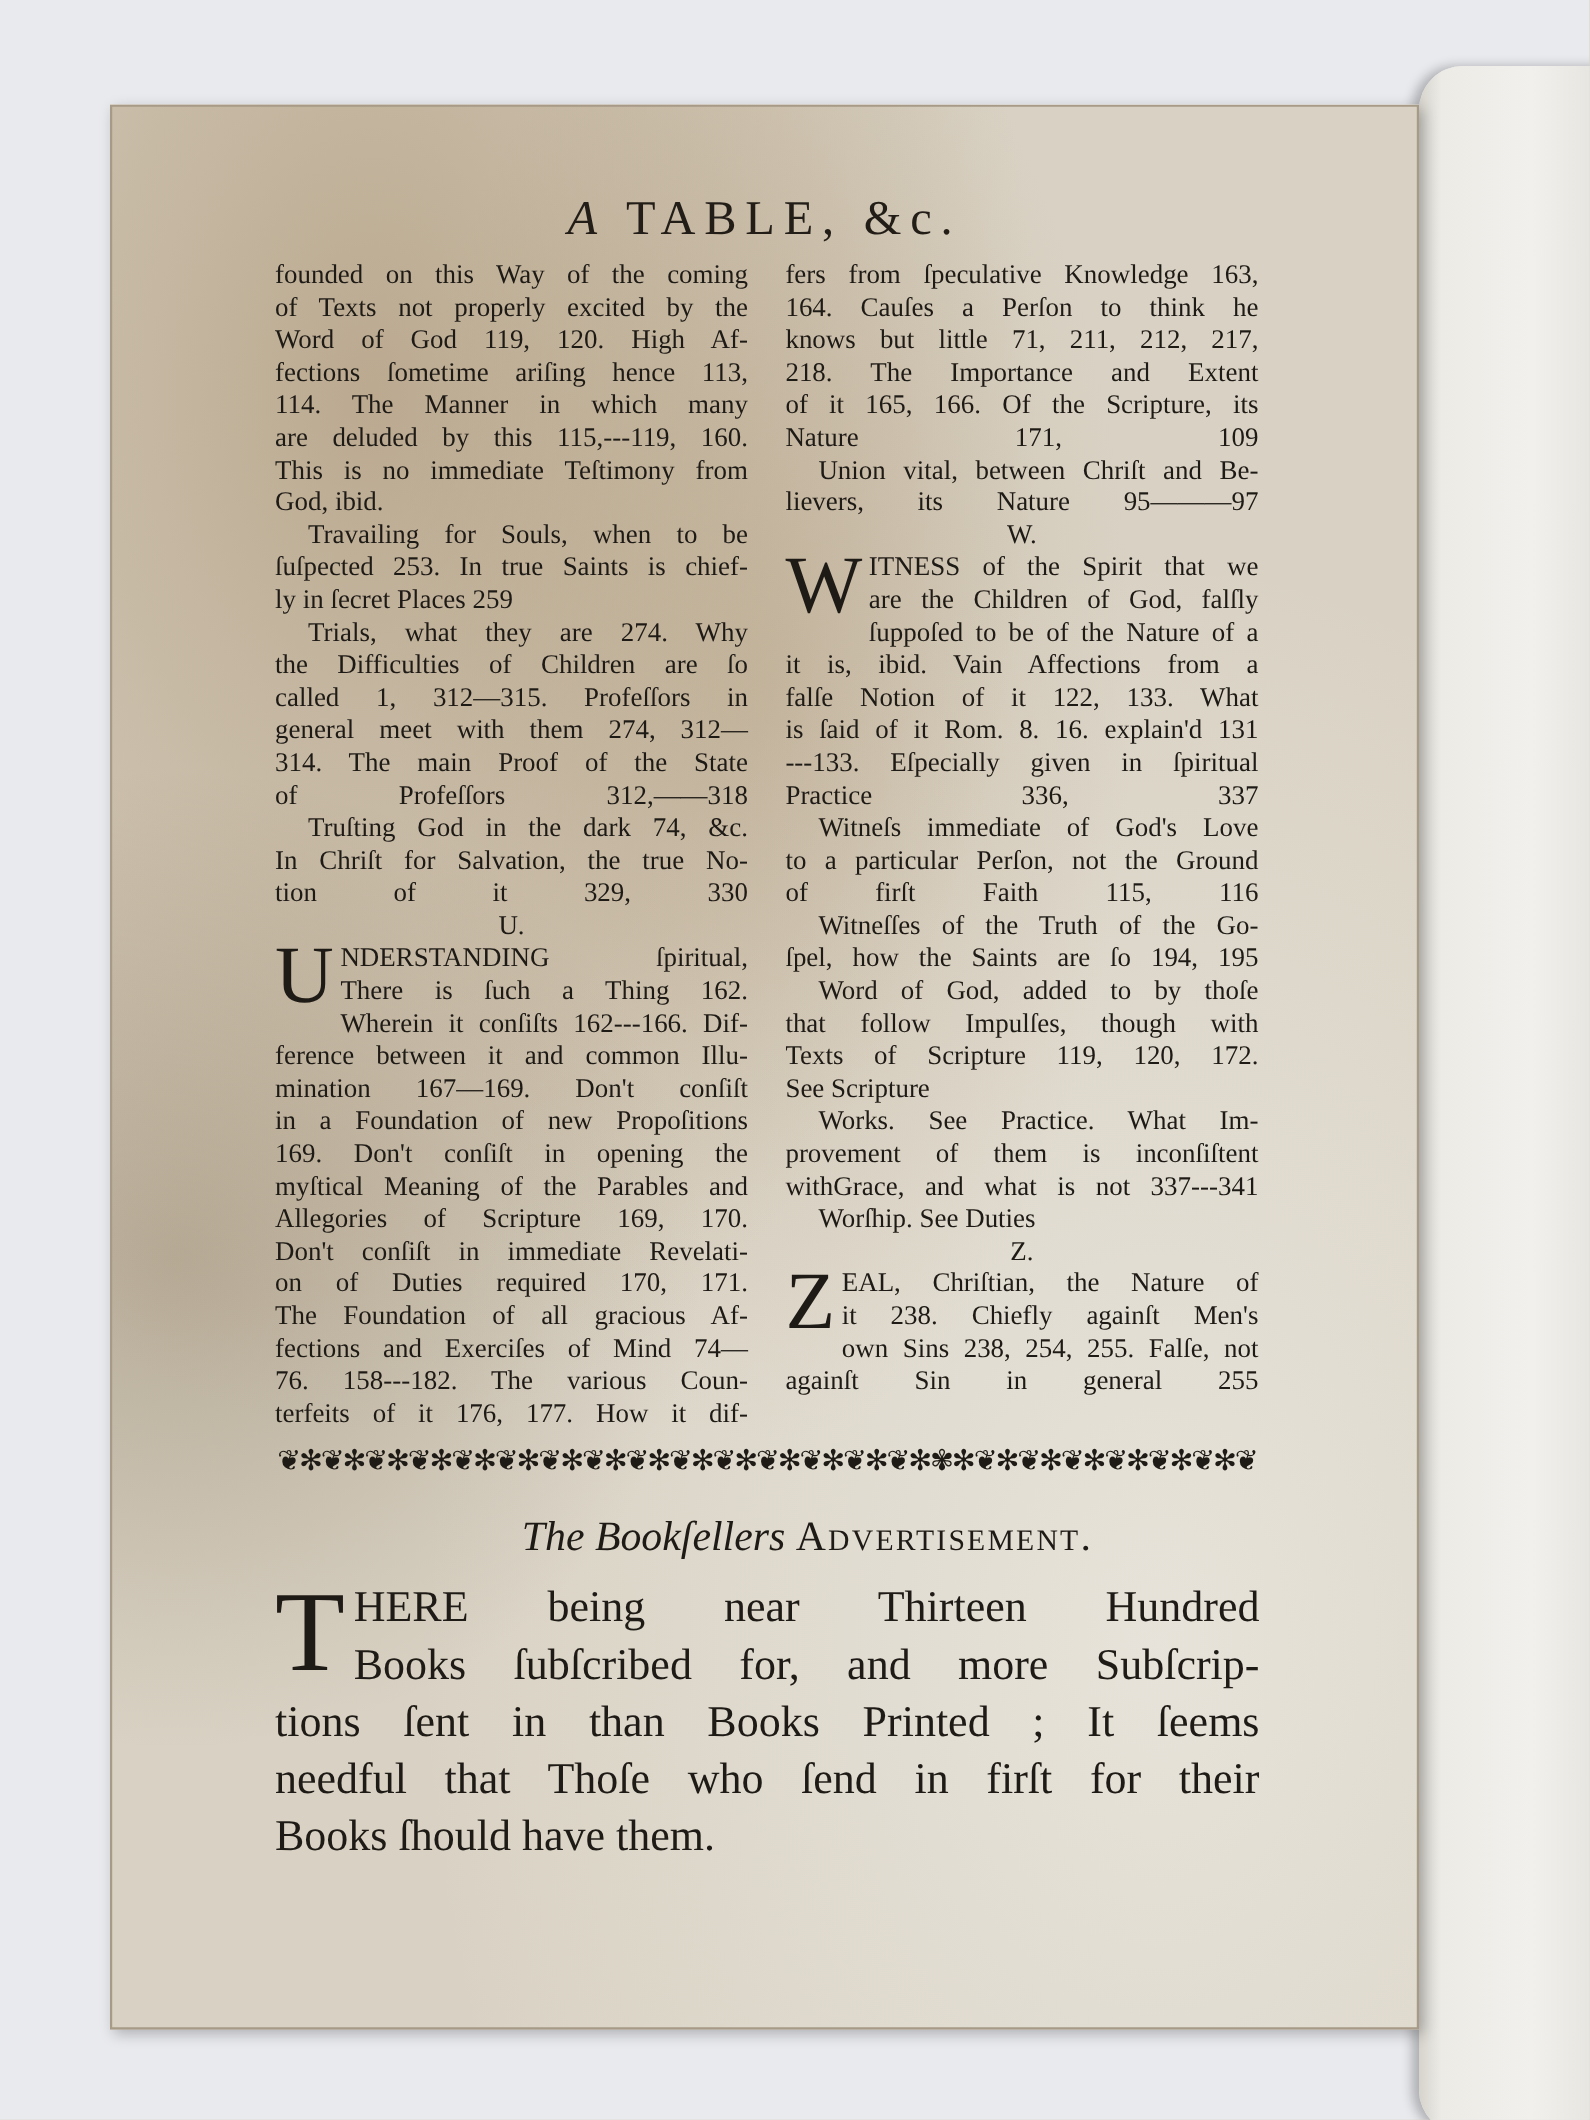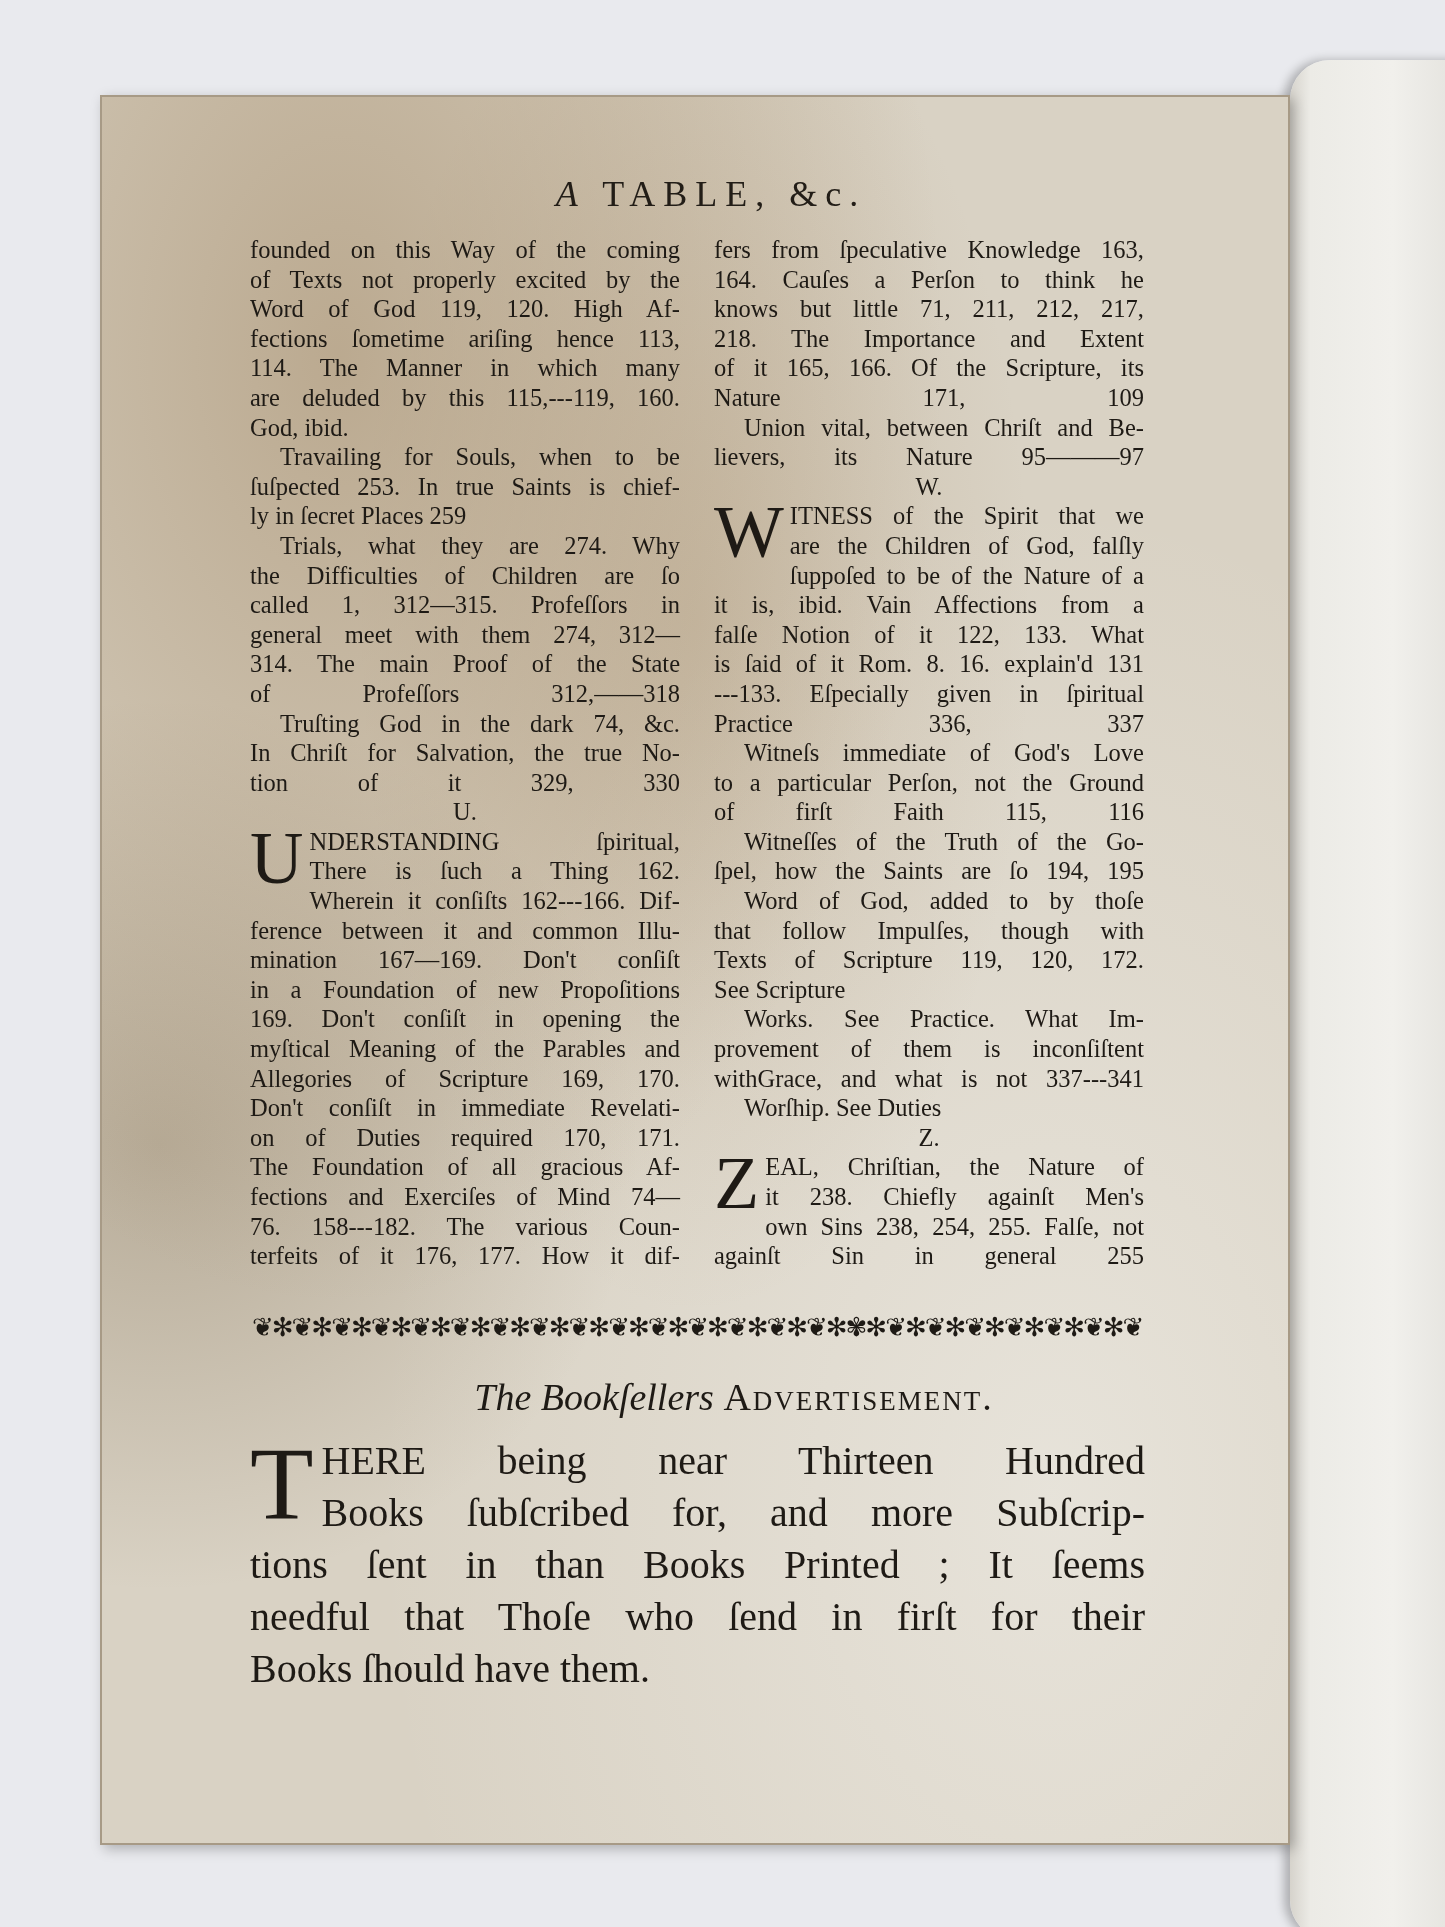--- a/index.html
+++ b/index.html
@@ -4,21 +4,21 @@
 <style>
   html,body{margin:0;padding:0;}
   body{width:1445px;height:1927px;background:#e9eaee;position:relative;overflow:hidden;font-family:"Liberation Serif","DejaVu Serif",serif;}
   .right-leaf{position:absolute;left:1290px;top:60px;width:170px;height:1880px;background:linear-gradient(90deg,#d6d3cc 0%,#ecebe6 12%,#f1f0ec 60%,#e4e3de 100%);border-radius:40px 0 0 40px;box-shadow:-6px 0 10px rgba(0,0,0,.25);}
   .page{position:absolute;left:100px;top:95px;width:1190px;height:1750px;background:#d9d2c4;
     background-image:radial-gradient(ellipse at 20% 15%,rgba(150,120,80,.45) 0%,rgba(150,120,80,0) 45%),
       radial-gradient(ellipse at 5% 60%,rgba(120,100,70,.35) 0%,rgba(120,100,70,0) 30%),
       radial-gradient(ellipse at 50% 30%,rgba(160,130,90,.25) 0%,rgba(160,130,90,0) 40%),
       radial-gradient(ellipse at 80% 80%,rgba(240,238,232,.6) 0%,rgba(240,238,232,0) 50%);
     box-shadow:0 0 0 2px #a79a86 inset, 4px 4px 12px rgba(0,0,0,.25);}
-  .header{position:absolute;top:78px;left:16px;width:100%;text-align:center;font-size:36px;letter-spacing:8px;color:#221d17;}
+  .header{position:absolute;top:78px;left:0;width:100%;text-align:center;font-size:44px;letter-spacing:8px;color:#221d17;}
   .header .a{font-style:italic;}
   .col{position:absolute;top:140px;width:430px;font-size:24.5px;line-height:29.6px;color:#1e1a15;text-align:justify;}
   .col.left{left:150px;}
   .col.right{left:614px;}
   .line{display:block;white-space:nowrap;text-align-last:justify;height:29.6px;}
   .line.last{text-align-last:left;}
   .line.ind{padding-left:30px;}
   .line.ctr{text-align:center;text-align-last:center;}
   .it{font-style:italic;}
   .drop{float:left;font-size:74px;line-height:58px;margin:2px 6px 0 0;}
@@ -39,20 +39,21 @@
     <span>TABLE, &amp;c.</span>
   </div>
 
   <div class="col left" id="colL">
       <span class="line">founded on this Way of the coming</span>
       <span class="line">of Texts not properly excited by the</span>
       <span class="line">Word of God 119, 120.  High Af-</span>
       <span class="line">fections ſometime ariſing hence 113,</span>
       <span class="line">114.  The Manner in which many</span>
       <span class="line">are deluded by this 115,---119, 160.</span>
+      <span class="line">This is no immediate Teſtimony from</span>
       <span class="line last">God, ibid.</span>
       <span class="line ind">Travailing for Souls, when to be</span>
       <span class="line">ſuſpected 253.  In true Saints is chief-</span>
       <span class="line last">ly in ſecret Places                        259</span>
       <span class="line ind">Trials, what they are 274.  Why</span>
       <span class="line">the Difficulties of Children are ſo</span>
       <span class="line">called 1, 312—315.  Profeſſors in</span>
       <span class="line">general meet with them 274, 312—</span>
       <span class="line">314.  The main Proof of the State</span>
       <span class="line">of Profeſſors            312,——318</span>

